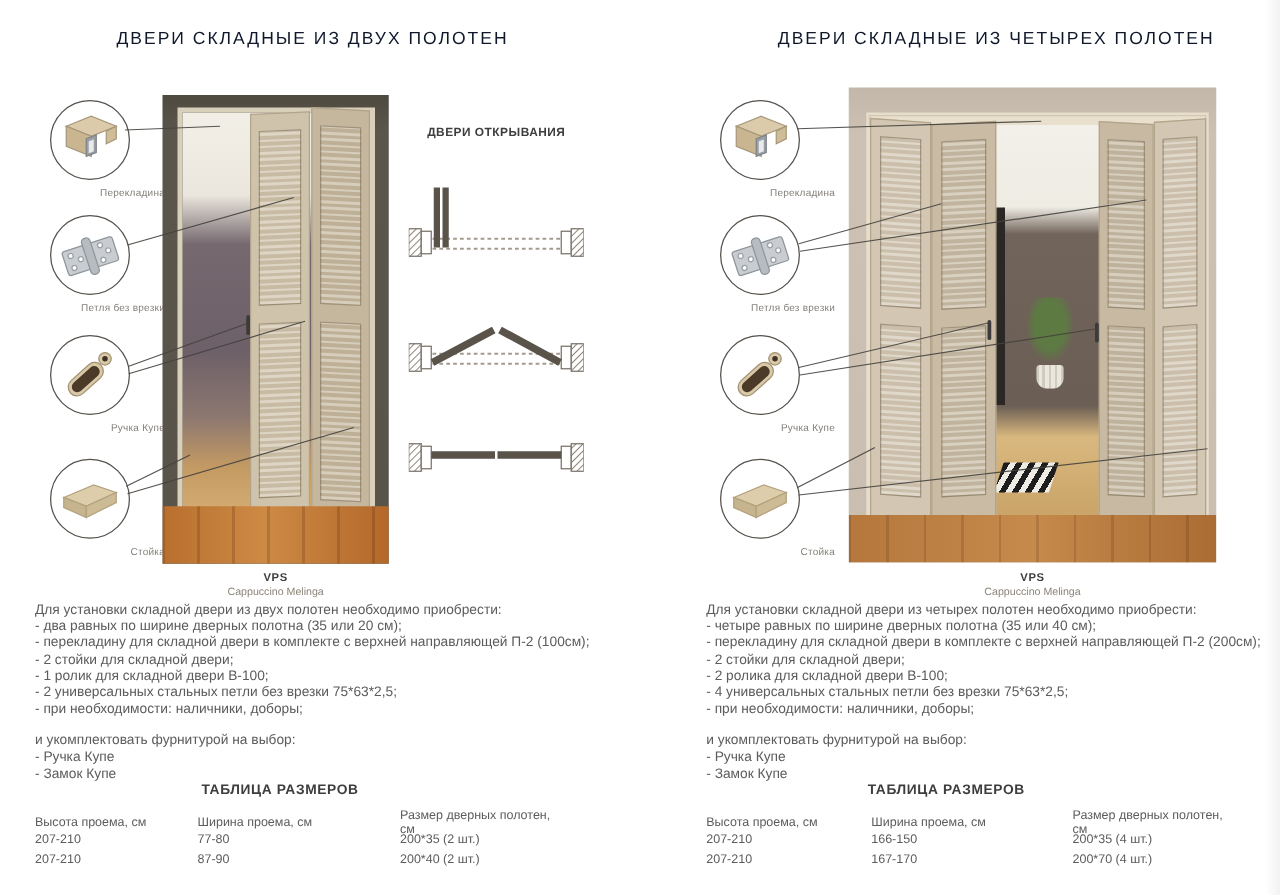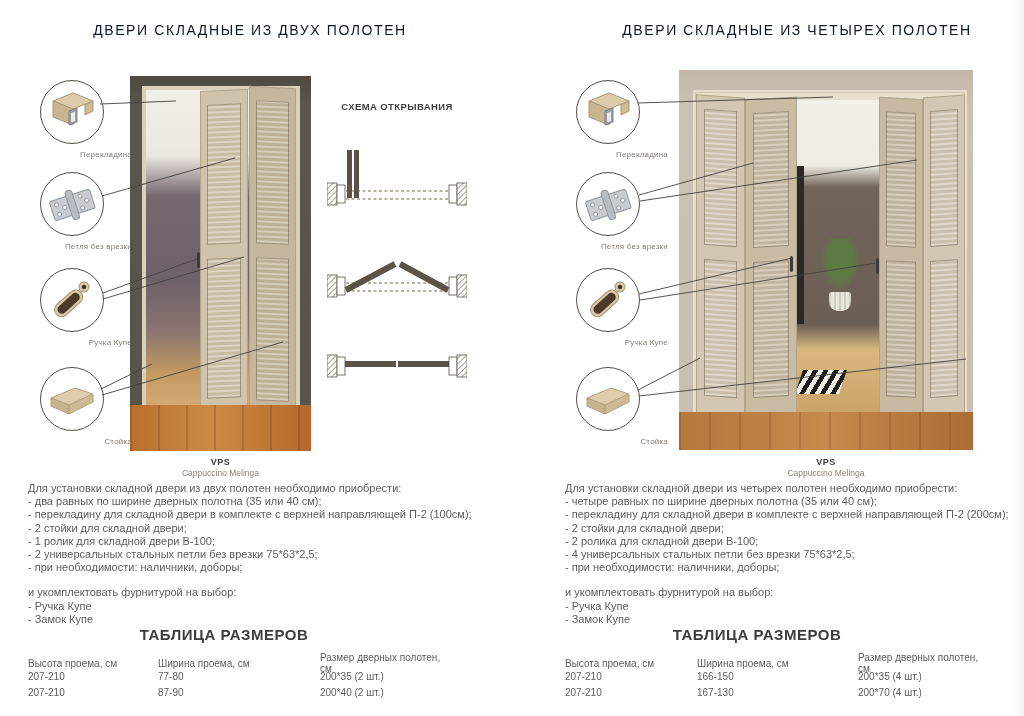--- a/index.html
+++ b/index.html
@@ -69,21 +69,21 @@
         font-size:9.5px;font-weight:bold;color:#3d3d3d;letter-spacing:.4px;white-space:nowrap;}
   .scheme-svg{position:absolute;left:327px;top:115px;}
 
   .desc{position:absolute;top:482px;width:470px;font-size:11px;line-height:13.2px;color:#5c5c5c;}
   .desc-left{left:28px;} .desc-right{left:565px;}
   .desc-gap{height:12px;}
 
   .size-table{position:absolute;top:626px;font-size:10px;color:#5c5c5c;}
   .st-left{left:28px;width:420px;}
   .st-right{left:565px;width:420px;}
-  .table-title{font-size:15px;font-weight:bold;color:#3d3d3d;letter-spacing:.5px;text-align:center;margin-bottom:9px;}
+  .table-title{font-size:11px;font-weight:bold;color:#3d3d3d;letter-spacing:.5px;text-align:center;margin-bottom:9px;}
   .st-left .table-title{width:392px;}
   .st-right .table-title{width:384px;}
   .trow{display:grid;height:16px;align-items:center;}
   .st-left .trow{grid-template-columns:130px 162px auto;}
   .st-right .trow{grid-template-columns:132px 161px auto;}
 
   .lines-overlay{position:absolute;left:0;top:0;pointer-events:none;}
   svg{display:block;}
 </style>
 </head>
@@ -163,21 +163,21 @@
         <div class="ins bot"></div>
       </div>
     <div class="ph ph-handle hd-l"></div>
     <div class="ph ph-floor-l"></div>
   </div>
   <div class="caption cap-left">
     <div class="cap-model">VPS</div>
     <div class="cap-finish">Cappuccino Melinga</div>
   </div>
 
-  <div class="scheme-title">СХЕМА ОТКРЫВАНИЯ</div>
+  <div class="scheme-title">ДВЕРИ ОТКРЫВАНИЯ</div>
   <svg class="scheme-svg" width="140" height="275" viewBox="0 0 140 275">
     <defs>
       <pattern id="hatch" width="4" height="4" patternUnits="userSpaceOnUse" patternTransform="rotate(45)">
         <rect width="4" height="4" fill="#ffffff"></rect>
         <line x1="0" y1="0" x2="0" y2="4" stroke="#8d857a" stroke-width="1.6"></line>
       </pattern>
     </defs>
 
     <g>
       <rect x="0" y="68" width="10" height="22" fill="url(#hatch)" stroke="#7a7268"></rect>
@@ -206,21 +206,21 @@
       <rect x="10" y="242" width="8" height="18" fill="#fff" stroke="#7a7268"></rect>
       <rect x="122" y="242" width="8" height="18" fill="#fff" stroke="#7a7268"></rect>
       <rect x="130" y="240" width="10" height="22" fill="url(#hatch)" stroke="#7a7268"></rect>
       <rect x="18" y="246" width="51" height="6" fill="#5a5349"></rect>
       <rect x="71" y="246" width="51" height="6" fill="#5a5349"></rect>
     </g>
   </svg>
 
   <div class="desc desc-left">
     <div class="desc-line">Для установки складной двери из двух полотен необходимо приобрести:</div>
-    <div class="desc-line">- два равных по ширине дверных полотна (35 или 40 см);</div>
+    <div class="desc-line">- два равных по ширине дверных полотна (35 или 20 см);</div>
     <div class="desc-line">- перекладину для складной двери в комплекте с верхней направляющей П-2 (100см);</div>
     <div class="desc-line">- 2 стойки для складной двери;</div>
     <div class="desc-line">- 1 ролик для складной двери В-100;</div>
     <div class="desc-line">- 2 универсальных стальных петли без врезки 75*63*2,5;</div>
     <div class="desc-line">- при необходимости: наличники, доборы;</div>
     <div class="desc-gap"></div>
     <div class="desc-line">и укомплектовать фурнитурой на выбор:</div>
     <div class="desc-line">- Ручка Купе</div>
     <div class="desc-line">- Замок Купе</div>
   </div>
@@ -359,21 +359,21 @@
       <div class="tc">Ширина проема, см</div>
       <div class="tc">Размер дверных полотен, см</div>
     </div>
     <div class="trow">
       <div class="tc">207-210</div>
       <div class="tc">166-150</div>
       <div class="tc">200*35 (4 шт.)</div>
     </div>
     <div class="trow">
       <div class="tc">207-210</div>
-      <div class="tc">167-130</div>
+      <div class="tc">167-170</div>
       <div class="tc">200*70 (4 шт.)</div>
     </div>
   </div>
 
   <svg class="lines-overlay" width="1024" height="716" viewBox="0 0 1024 716">
     <g stroke="#44423e" stroke-width="1" opacity="0.9">
       <line x1="100" y1="104" x2="176" y2="101"></line>
       <line x1="102" y1="196" x2="235" y2="158"></line>
       <line x1="103" y1="293" x2="197" y2="259"></line>
       <line x1="103" y1="299" x2="244" y2="257"></line>

